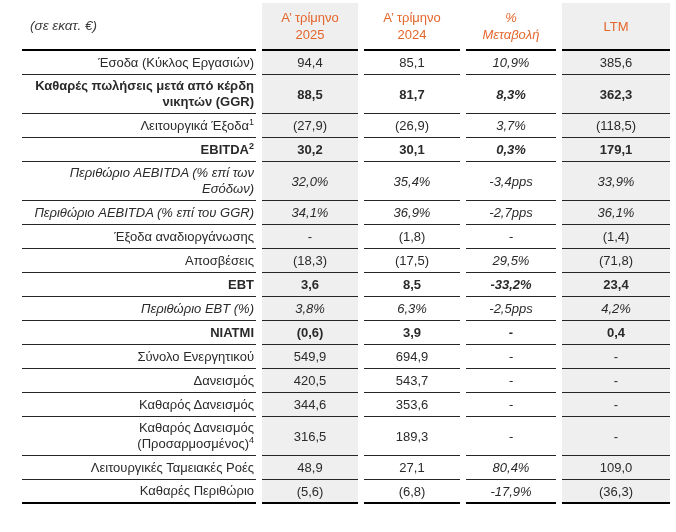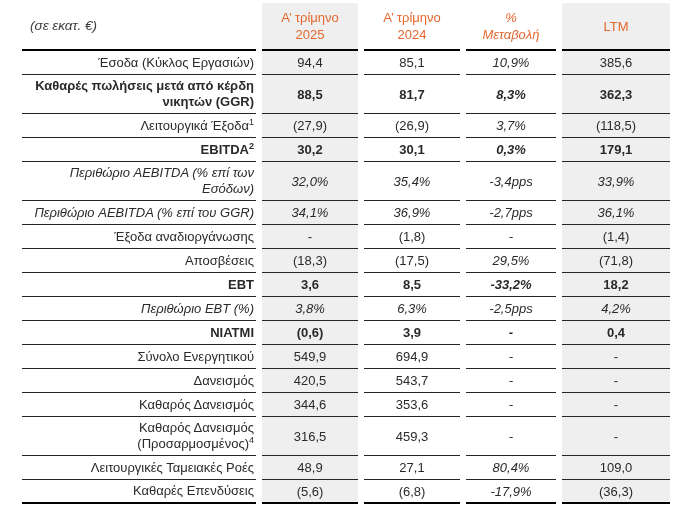--- a/index.html
+++ b/index.html
@@ -154,21 +154,21 @@
           <td class="c-q25 shaded">(18,3)</td>
           <td class="c-q24">(17,5)</td>
           <td class="c-pct">29,5%</td>
           <td class="c-ltm shaded">(71,8)</td>
         </tr>
         <tr class="row-bold">
           <td class="c-label"><span>EBT</span></td>
           <td class="c-q25 shaded">3,6</td>
           <td class="c-q24">8,5</td>
           <td class="c-pct">-33,2%</td>
-          <td class="c-ltm shaded">18,2</td>
+          <td class="c-ltm shaded">23,4</td>
         </tr>
         <tr class="row-italic">
           <td class="c-label"><span>Περιθώριο EBT (%)</span></td>
           <td class="c-q25 shaded">3,8%</td>
           <td class="c-q24">6,3%</td>
           <td class="c-pct">-2,5pps</td>
           <td class="c-ltm shaded">4,2%</td>
         </tr>
         <tr class="row-bold">
           <td class="c-label"><span>NIATMI</span></td>
@@ -194,33 +194,33 @@
         <tr class="row-normal">
           <td class="c-label"><span>Καθαρός Δανεισμός</span></td>
           <td class="c-q25 shaded">344,6</td>
           <td class="c-q24">353,6</td>
           <td class="c-pct">-</td>
           <td class="c-ltm shaded">-</td>
         </tr>
         <tr class="row-normal">
           <td class="c-label"><span>Καθαρός Δανεισμός (Προσαρμοσμένος)</span><sup>4</sup></td>
           <td class="c-q25 shaded">316,5</td>
-          <td class="c-q24">459,3</td>
+          <td class="c-q24">189,3</td>
           <td class="c-pct">-</td>
           <td class="c-ltm shaded">-</td>
         </tr>
         <tr class="row-normal">
           <td class="c-label"><span>Λειτουργικές Ταμειακές Ροές</span></td>
           <td class="c-q25 shaded">48,9</td>
           <td class="c-q24">27,1</td>
           <td class="c-pct">80,4%</td>
           <td class="c-ltm shaded">109,0</td>
         </tr>
         <tr class="row-normal">
-          <td class="c-label"><span>Καθαρές Επενδύσεις</span></td>
+          <td class="c-label"><span>Καθαρές Περιθώριο</span></td>
           <td class="c-q25 shaded">(5,6)</td>
           <td class="c-q24">(6,8)</td>
           <td class="c-pct">-17,9%</td>
           <td class="c-ltm shaded">(36,3)</td>
         </tr>
       </tbody>
   </table>
 </div>
 
 </body></html>

